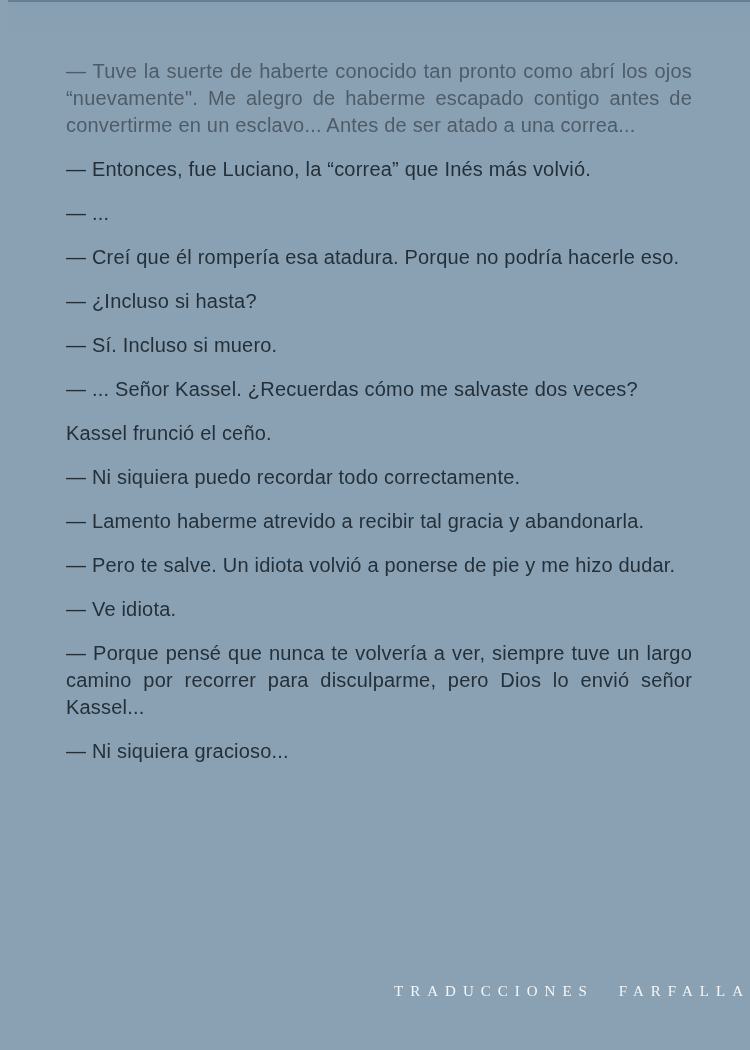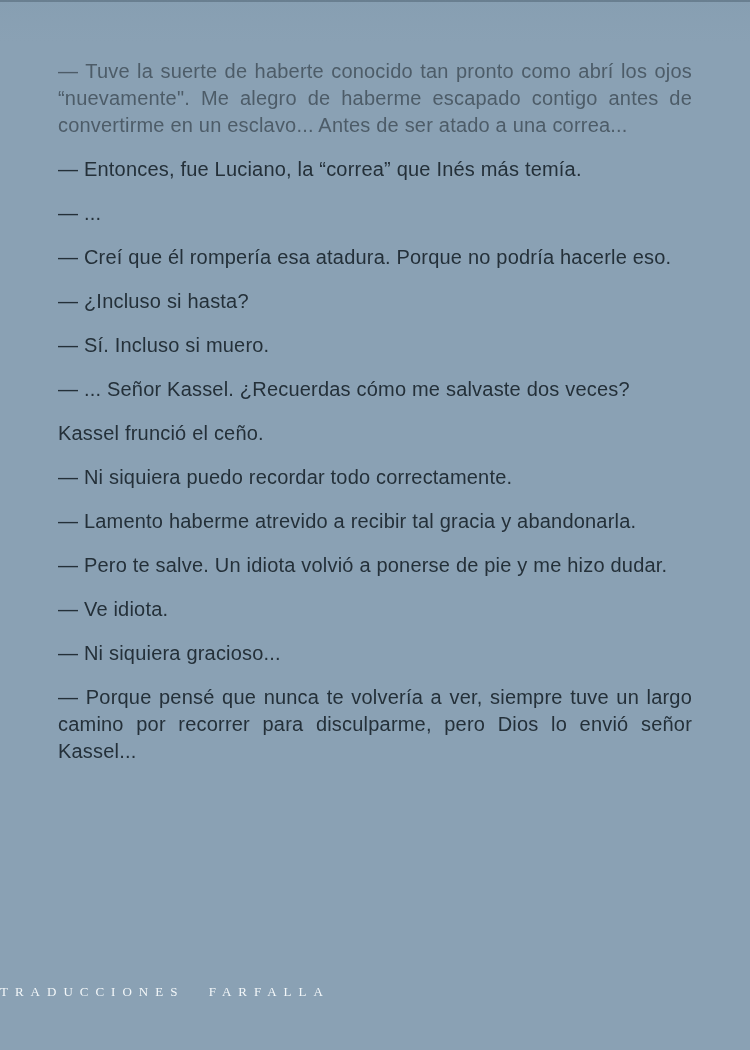--- a/index.html
+++ b/index.html
@@ -11,20 +11,21 @@
     height: 1050px;
     position: relative;
     overflow: hidden;
     background: #8aa1b4;
     font-family: "Liberation Sans", sans-serif;
   }
   .page {
     position: absolute;
     inset: 0;
     background: linear-gradient(180deg, #879fb2 0%, #8aa1b4 4%, #8aa1b4 100%);
+    margin-left: 8px;
   }
   .top-edge {
     position: absolute;
     top: 0; left: 0; right: 0;
     height: 2px;
     background: rgba(30, 45, 58, 0.28);
   }
   .text-column {
     position: absolute;
     top: 58px;
@@ -40,46 +41,46 @@
     color: #243039;
   }
   .paragraph.muted {
     color: #4d5c68;
   }
   .footer {
     position: absolute;
     left: 0;
     right: 0;
     bottom: 50px;
-    text-align: left;
+    text-align: right;
     font-family: "Liberation Serif", serif;
-    font-size: 13px;
+    font-size: 15px;
     letter-spacing: 7px;
     word-spacing: 14px;
     color: #f3f7f9;
     white-space: nowrap;
   }
 </style>
 </head>
 <body>
 
 <div class="page">
   <div class="top-edge"></div>
 
   <div class="text-column">
     <p class="paragraph muted">— Tuve la suerte de haberte conocido tan pronto como abrí los ojos “nuevamente". Me alegro de haberme escapado contigo antes de convertirme en un esclavo... Antes de ser atado a una correa...</p>
-    <p class="paragraph">— Entonces, fue Luciano, la “correa” que Inés más temía.</p>
+    <p class="paragraph">— Entonces, fue Luciano, la “correa” que Inés más volvió.</p>
     <p class="paragraph">— ...</p>
     <p class="paragraph">— Creí que él rompería esa atadura. Porque no podría hacerle eso.</p>
     <p class="paragraph">— ¿Incluso si hasta?</p>
     <p class="paragraph">— Sí. Incluso si muero.</p>
     <p class="paragraph">— ... Señor Kassel. ¿Recuerdas cómo me salvaste dos veces?</p>
     <p class="paragraph">Kassel frunció el ceño.</p>
     <p class="paragraph">— Ni siquiera puedo recordar todo correctamente.</p>
     <p class="paragraph">— Lamento haberme atrevido a recibir tal gracia y abandonarla.</p>
     <p class="paragraph">— Pero te salve. Un idiota volvió a ponerse de pie y me hizo dudar.</p>
     <p class="paragraph">— Ve idiota.</p>
+    <p class="paragraph">— Porque pensé que nunca te volvería a ver, siempre tuve un largo camino por recorrer para disculparme, pero Dios lo envió señor Kassel...</p>
     <p class="paragraph">— Ni siquiera gracioso...</p>
-    <p class="paragraph">— Porque pensé que nunca te volvería a ver, siempre tuve un largo camino por recorrer para disculparme, pero Dios lo envió señor Kassel...</p>
   </div>
 
   <div class="footer">TRADUCCIONES FARFALLA</div>
 </div>
 
 </body></html>

